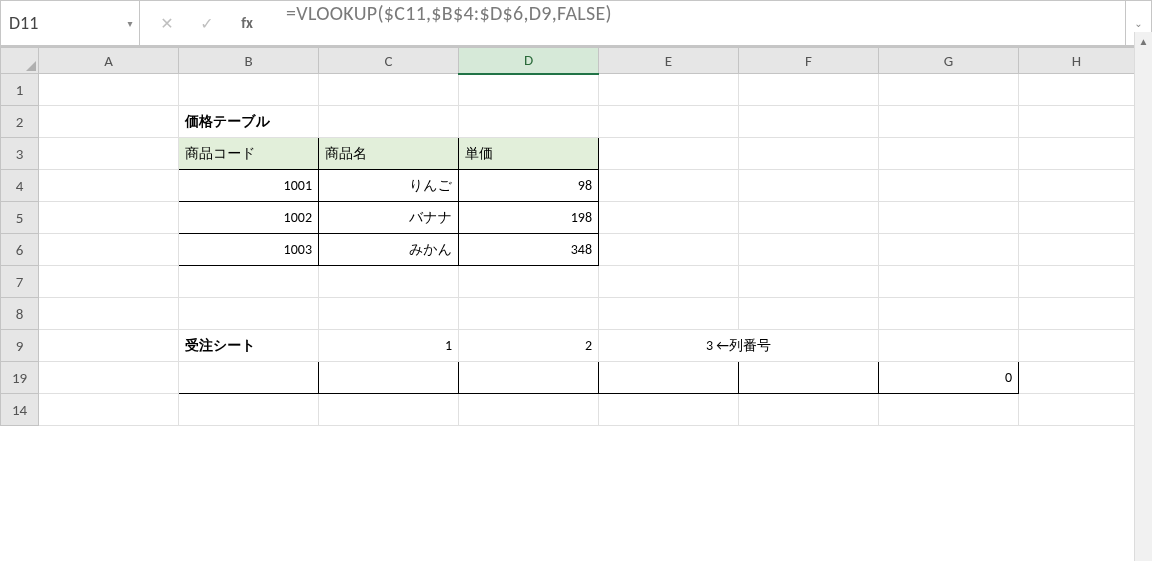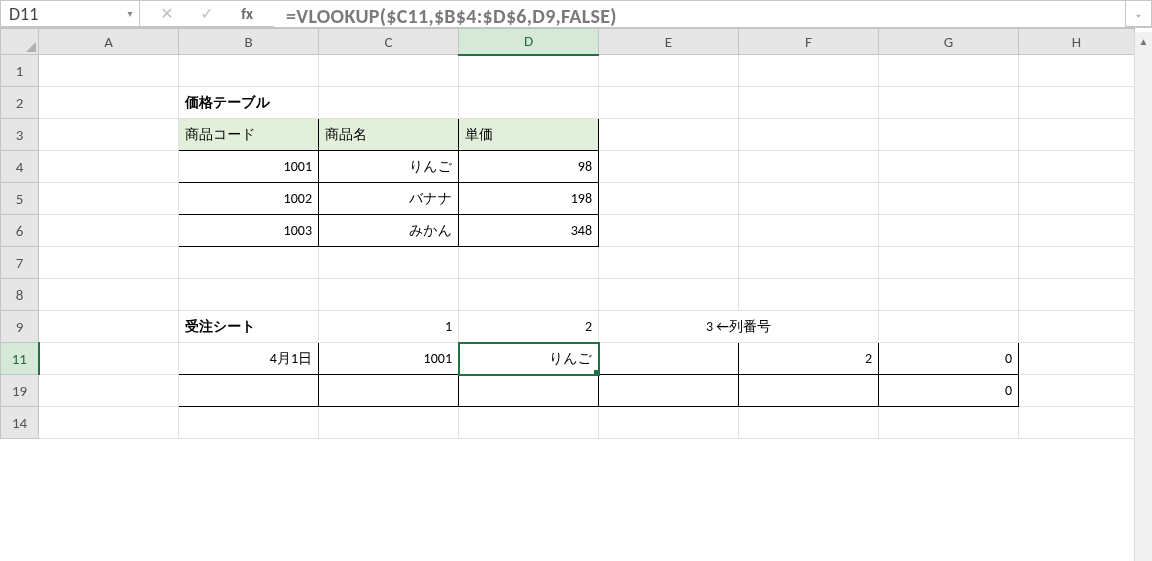--- a/index.html
+++ b/index.html
@@ -11,21 +11,21 @@
     overflow: hidden;
     width: 1152px;
     height: 561px;
     position: relative;
   }
 
   
   .formula-row {
     display: flex;
     align-items: stretch;
-    height: 28px;
+    height: 47px;
     border-bottom: 1px solid #c6c6c6;
     background: #fff;
   }
   .namebox {
     width: 140px;
     border: 1px solid #c6c6c6;
     display: flex;
     align-items: center;
     padding: 0 8px;
     font-size: 18px;
@@ -54,28 +54,26 @@
   .fb-btn {
     width: 18px; height:18px;
     display:flex;align-items:center;justify-content:center;
     color:#bfbfbf;
     font-size:16px;
   }
   .fb-btn .fx { font-weight: bold; color:#6a6a6a; font-size:15px;}
   .fb-input {
     flex:1;
     display:flex;
-    align-items:center;
-    padding: 15px 12px;
+    padding: 0 12px;
     font-size: 20px;
     color: #7a7a7a;
     border:1px solid #c6c6c6;
     border-left:none;
     letter-spacing: 0.3px;
-    font-weight: bold;
   }
   .fb-expand {
     width:26px;
     border:1px solid #c6c6c6;
     border-left:none;
     display:flex;align-items:center;justify-content:center;
     color:#888;font-size:10px;
   }
 
   
@@ -324,31 +322,20 @@
     <td class="cell"></td>
     <td class="cell al bold">受注シート</td>
     <td class="cell ar">1</td>
     <td class="cell ar">2</td>
     <td class="cell ar" colspan="2" style="text-align:center">3 ←列番号</td>
     <td class="cell"></td>
     <td class="cell"></td>
   </tr>
 
 
-  <tr>
-    <td class="rowhead sel">11</td>
-    <td class="cell"></td>
-    <td class="cell ar ba">4月1日</td>
-    <td class="cell ar ba">1001</td>
-    <td class="cell ar ba selcell">りんご</td>
-    <td class="cell ba"></td>
-    <td class="cell ar ba">2</td>
-    <td class="cell ar ba">0</td>
-    <td class="cell"></td>
-  </tr>
 
   <tr>
     <td class="rowhead">19</td>
     <td class="cell"></td>
     <td class="cell ba"></td>
     <td class="cell ba"></td>
     <td class="cell ba"></td>
     <td class="cell ba"></td>
     <td class="cell ba"></td>
     <td class="cell ar ba">0</td>

